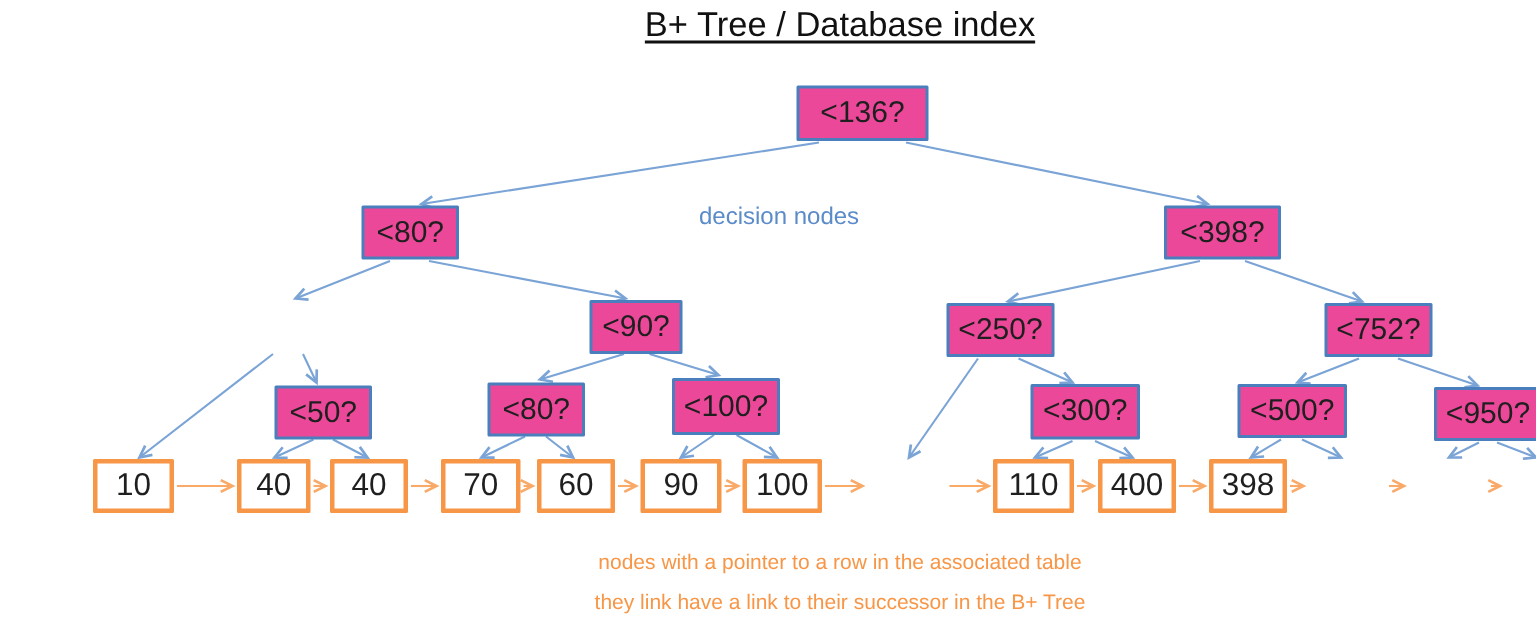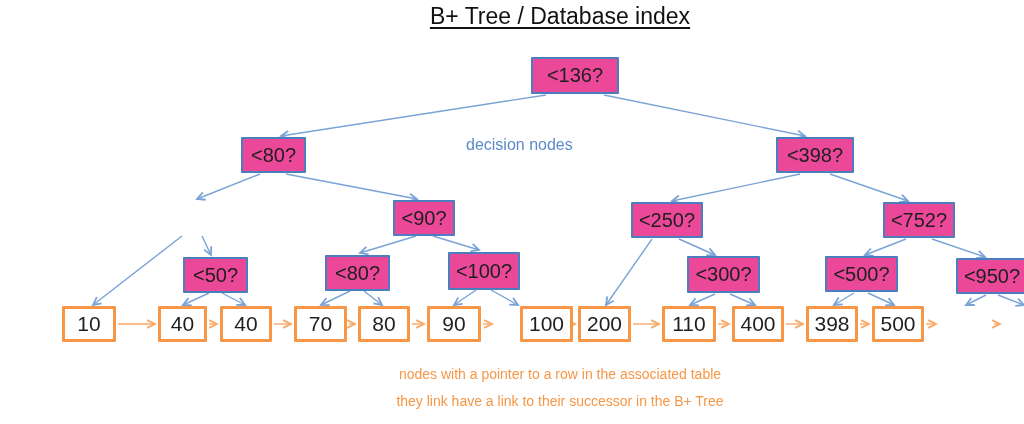--- a/index.html
+++ b/index.html
@@ -114,28 +114,26 @@
   <div class="dn" style="left:277px;top:255px;width:65px;height:36px">&lt;80?</div>
   <div class="dn" style="left:400px;top:252px;width:72px;height:38px">&lt;100?</div>
   <div class="dn" style="left:639px;top:256px;width:73px;height:37px">&lt;300?</div>
   <div class="dn" style="left:777px;top:256px;width:73px;height:36px">&lt;500?</div>
   <div class="dn" style="left:908px;top:258px;width:72px;height:36px">&lt;950?</div>
 
   <div class="ln" style="left:14px;top:306px;width:54px;height:36px">10</div>
   <div class="ln" style="left:110px;top:306px;width:49px;height:36px">40</div>
   <div class="ln" style="left:172px;top:306px;width:52px;height:36px">40</div>
   <div class="ln" style="left:246px;top:306px;width:53px;height:36px">70</div>
-  <div class="ln" style="left:310px;top:306px;width:52px;height:36px">80</div>
+  <div class="ln" style="left:310px;top:306px;width:52px;height:36px">60</div>
   <div class="ln" style="left:379px;top:306px;width:54px;height:36px">90</div>
-  <div class="ln" style="left:472px;top:306px;width:53px;height:36px">100</div>
-  <div class="ln" style="left:530px;top:306px;width:53px;height:36px">200</div>
+  <div class="ln" style="left:447px;top:306px;width:53px;height:36px">100</div>
   <div class="ln" style="left:614px;top:306px;width:54px;height:36px">110</div>
   <div class="ln" style="left:684px;top:306px;width:52px;height:36px">400</div>
   <div class="ln" style="left:758px;top:306px;width:52px;height:36px">398</div>
-  <div class="ln" style="left:824px;top:306px;width:52px;height:36px">500</div>
   <div class="ln" style="left:999px;top:306px;width:52px;height:36px">950</div>
 
   <div class="leaf-note">
     <div>nodes with a pointer to a row in the associated table</div>
     <div>they link have a link to their successor in the B+ Tree</div>
   </div>
 
 </div>
 
 </body></html>

